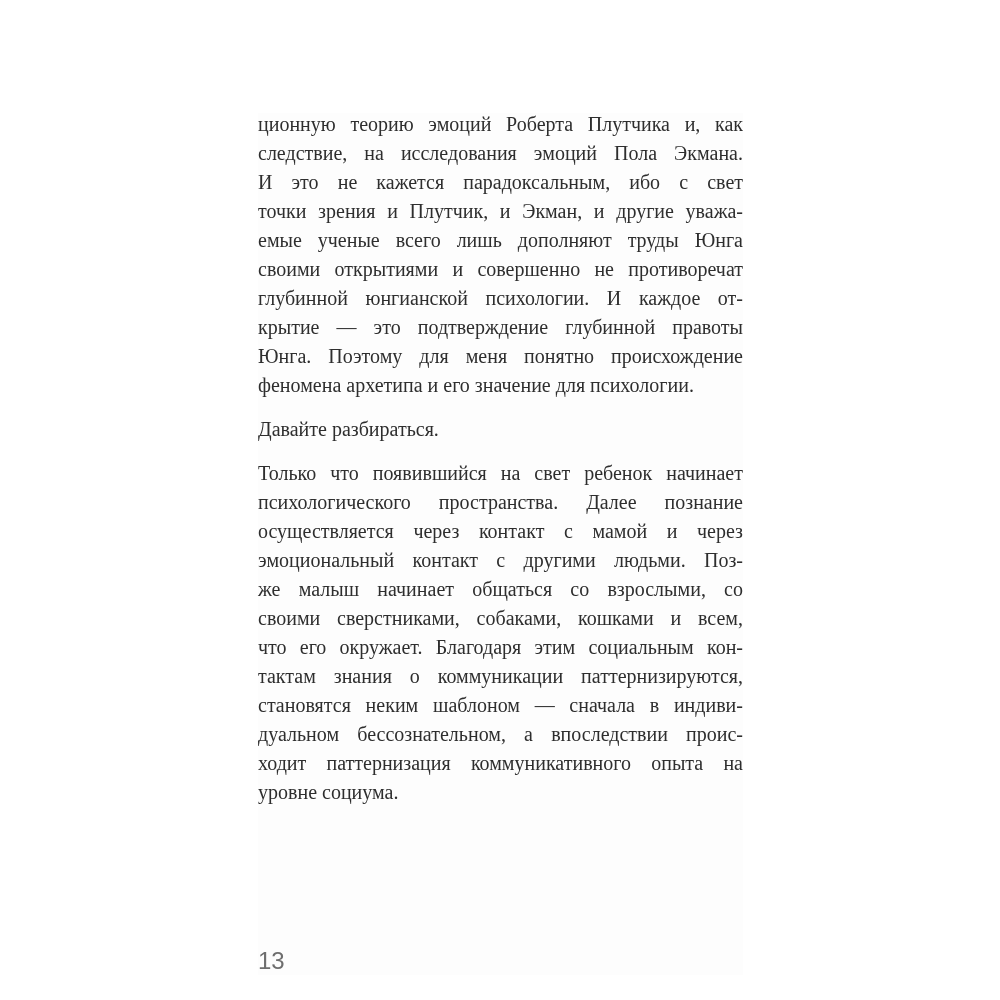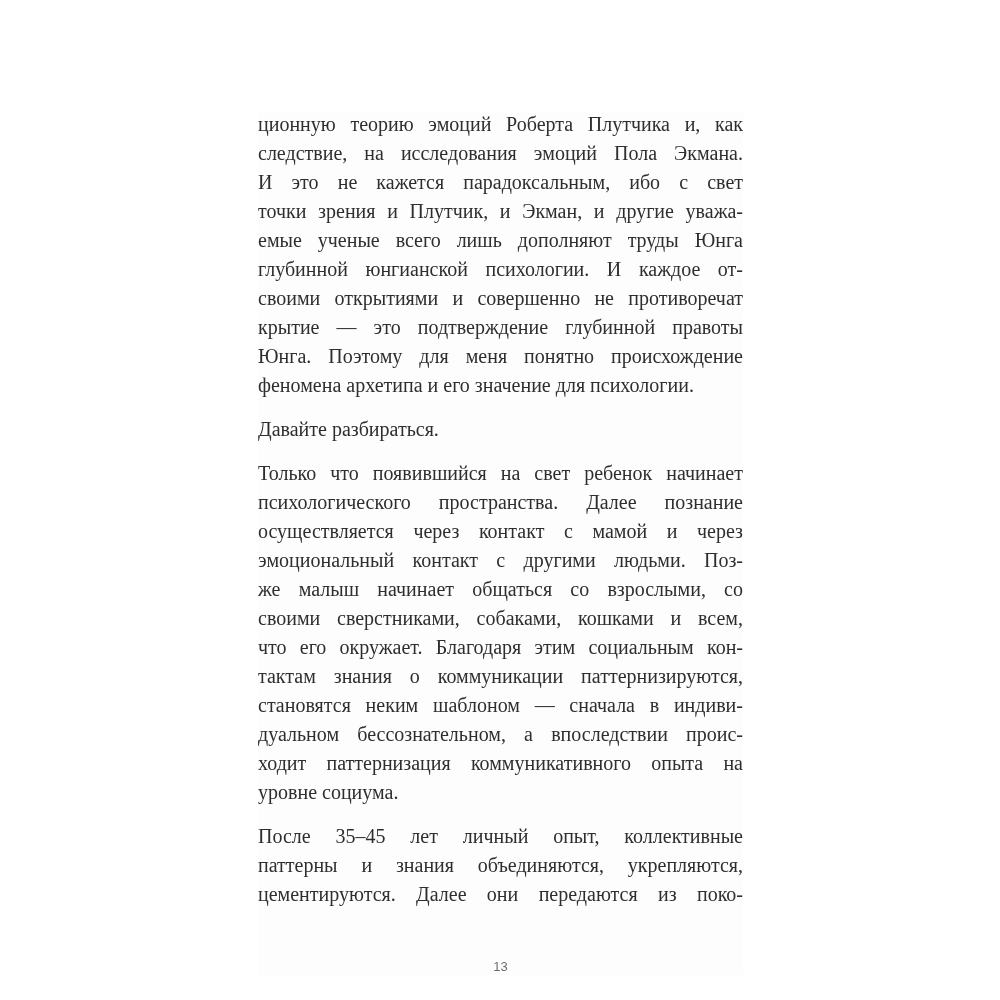--- a/index.html
+++ b/index.html
@@ -40,41 +40,41 @@
     text-align: justify;
     text-align-last: justify;
     white-space: normal;
   }
   .line.last {
     text-align-last: left;
   }
   .page-number {
     position: absolute;
     left: 0; right: 0; bottom: 2px;
-    text-align: center;
+    text-align: left;
     font-family: "Liberation Sans", sans-serif;
-    font-size: 13px;
+    font-size: 24px;
     line-height: 1;
     color: var(--page-number);
   }
 </style>
 </head>
 <body>
 
 <div class="stage">
   <div class="book-page">
     <div class="text-block">
         <div class="paragraph">
           <div class="line">ционную теорию эмоций Роберта Плутчика и, как</div>
           <div class="line">следствие, на исследования эмоций Пола Экмана.</div>
           <div class="line">И это не кажется парадоксальным, ибо с свет</div>
           <div class="line">точки зрения и Плутчик, и Экман, и другие уважа-</div>
           <div class="line">емые ученые всего лишь дополняют труды Юнга</div>
+          <div class="line">своими открытиями и совершенно не противоречат</div>
           <div class="line">глубинной юнгианской психологии. И каждое от-</div>
-          <div class="line">своими открытиями и совершенно не противоречат</div>
           <div class="line">крытие — это подтверждение глубинной правоты</div>
           <div class="line">Юнга. Поэтому для меня понятно происхождение</div>
           <div class="line last">феномена архетипа и его значение для психологии.</div>
         </div>
         <div class="paragraph">
           <div class="line last">Давайте разбираться.</div>
         </div>
         <div class="paragraph">
           <div class="line">Только что появившийся на свет ребенок начинает</div>
           <div class="line">психологического пространства. Далее познание</div>
@@ -82,21 +82,16 @@
           <div class="line">эмоциональный контакт с другими людьми. Поз-</div>
           <div class="line">же малыш начинает общаться со взрослыми, со</div>
           <div class="line">своими сверстниками, собаками, кошками и всем,</div>
           <div class="line">что его окружает. Благодаря этим социальным кон-</div>
           <div class="line">тактам знания о коммуникации паттернизируются,</div>
           <div class="line">становятся неким шаблоном — сначала в индиви-</div>
           <div class="line">дуальном бессознательном, а впоследствии проис-</div>
           <div class="line">ходит паттернизация коммуникативного опыта на</div>
           <div class="line last">уровне социума.</div>
         </div>
-        <div class="paragraph">
-          <div class="line">После 35–45 лет личный опыт, коллективные</div>
-          <div class="line">паттерны и знания объединяются, укрепляются,</div>
-          <div class="line">цементируются. Далее они передаются из поко-</div>
-        </div>
       </div>
     <div class="page-number">13</div>
   </div>
 </div>
 
 </body></html>

